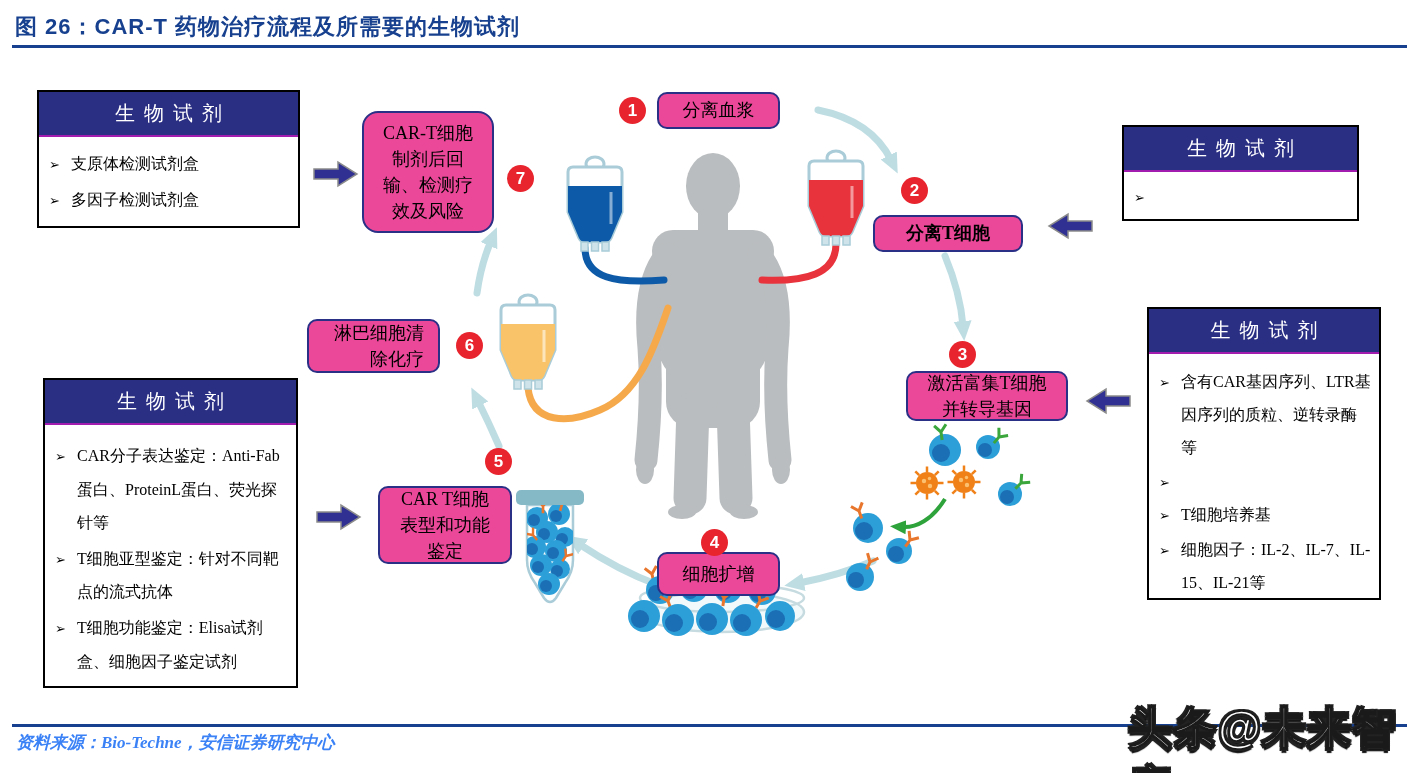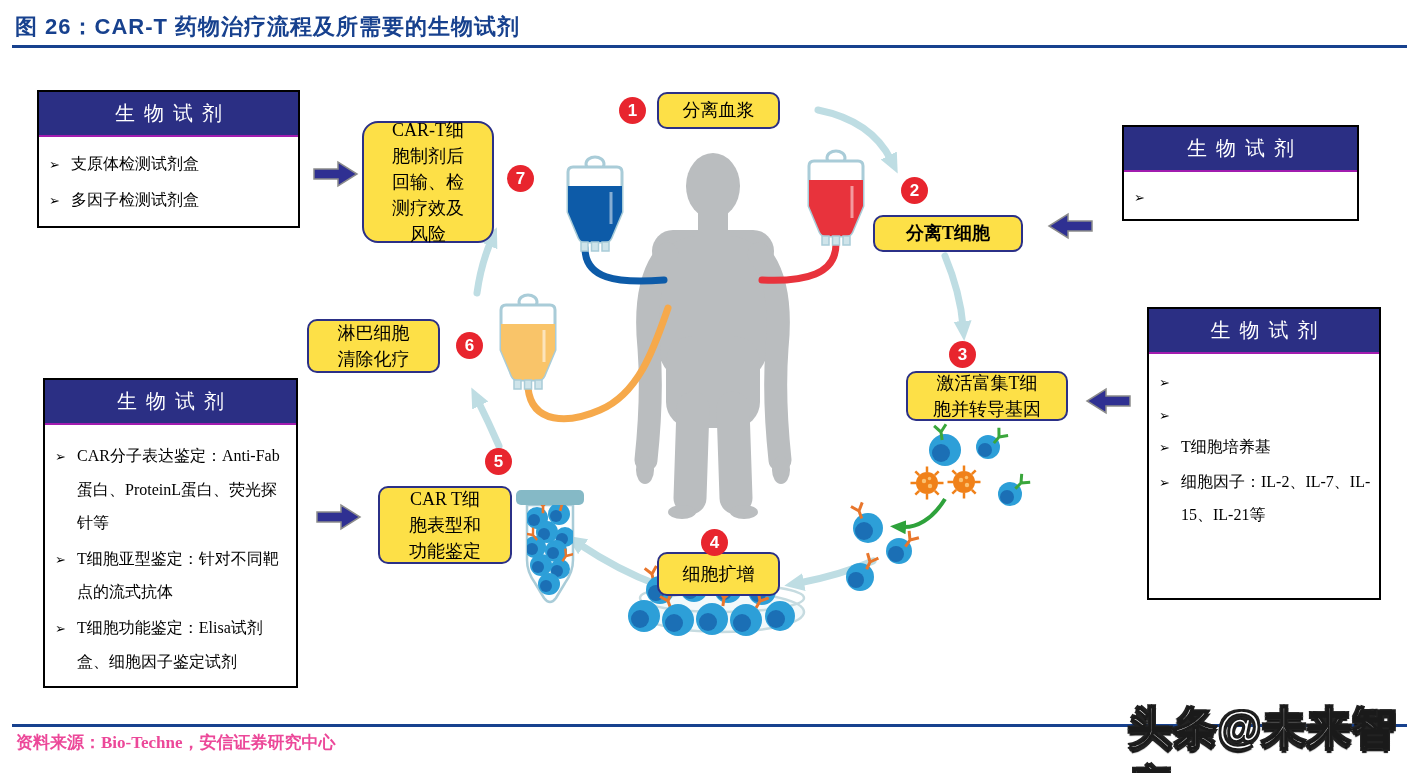--- a/index.html
+++ b/index.html
@@ -8,22 +8,22 @@
     position:relative; width:1419px; height:773px; background:#fff; overflow:hidden;
     font-family:"Liberation Serif", serif;
   }
   .page-title{
     position:absolute; left:15px; top:12px; font-family:"Liberation Sans",sans-serif;
     font-weight:bold; font-size:22px; color:#17418e; letter-spacing:1px; z-index:2;
   }
   .rule-top{ position:absolute; left:12px; right:12px; top:45px; height:3px; background:#17418e; z-index:2;}
   .rule-bottom{ position:absolute; left:12px; right:12px; top:724px; height:3px; background:#17418e; z-index:2;}
   .source-note{
-    position:absolute; left:16px; top:731px; font-weight:bold;
-    font-size:17px; color:#ec4899; z-index:2;
+    position:absolute; left:16px; top:731px; font-style:italic; font-weight:bold;
+    font-size:17px; color:#3b82f6; z-index:2;
   }
   .watermark{
     position:absolute; left:1128px; top:699px; z-index:5;
     font-family:"Liberation Sans",sans-serif; font-weight:bold; font-size:44px; letter-spacing:1px;
     color:#ffffff; -webkit-text-stroke:1.6px #1a1a1a;
     text-shadow:-2px -2px 0 #222, 2px -2px 0 #222, -2px 2px 0 #222, 2px 2px 0 #222, 0 4px 1px #111;
   }
   
   .rbox{ position:absolute; background:#fff; border:2px solid #000; z-index:2;}
   .rbox-header{
@@ -39,31 +39,31 @@
   #rbox-tr{ left:1122px; top:125px; width:237px; }
   #rbox-tr .item{ line-height:1.8; }
   #rbox-r{ left:1147px; top:307px; width:234px; height:293px; }
   #rbox-r .rbox-body{ padding:10px 8px 10px 10px; }
   #rbox-r .item{ line-height:2.05; }
   #rbox-bl{ left:43px; top:378px; width:255px; height:310px; }
   #rbox-bl .rbox-body{ padding:12px 10px; }
   #rbox-bl .item{ line-height:2.1; }
   
   .step-box{
-    position:absolute; background:#fde047; border:2px solid #2b3087; border-radius:10px;
+    position:absolute; background:#ec4899; border:2px solid #2b3087; border-radius:10px;
     display:flex; align-items:center; justify-content:center; text-align:center;
-    font-size:18px; color:#000; line-height:1.45; padding:2px 23px; z-index:2;
+    font-size:18px; color:#000; line-height:1.45; padding:2px 14px; z-index:2;
   }
   #step1{ left:657px; top:92px;  width:123px; height:37px; }
   #step2{ left:873px; top:215px; width:150px; height:37px;font-weight:bold; }
   #step3{ left:906px; top:371px; width:162px; height:50px; }
   #step4{ left:657px; top:552px; width:123px; height:44px; }
   #step5{ left:378px; top:486px; width:134px; height:78px; }
-  #step6{ left:307px; top:319px; width:133px; height:54px; }
-  #step7{ left:362px; top:121px; width:132px; height:122px; border-radius:16px; }
+  #step6{ left:307px; top:319px; width:133px; height:54px;text-align:right; }
+  #step7{ left:362px; top:111px; width:132px; height:122px; border-radius:16px; }
   
   .badge{
     position:absolute; width:27px; height:27px; border-radius:50%; background:#e8252e;
     color:#fff; font-family:"Liberation Sans",sans-serif; font-weight:bold; font-size:17px;
     display:flex; align-items:center; justify-content:center; z-index:3;
   }
   #b1{ left:619px; top:97px; }  #b2{ left:901px; top:177px; } #b3{ left:949px; top:341px; }
   #b4{ left:701px; top:529px; } #b5{ left:485px; top:448px; } #b6{ left:456px; top:332px; }
   #b7{ left:507px; top:165px; }
   .barrow{ position:absolute; z-index:2; }
@@ -272,20 +272,21 @@
         <span class="bullet">➢</span>
       </div>
     </div>
   </div>
 
   <div class="rbox" id="rbox-r">
     <div class="rbox-header">生物试剂</div>
     <div class="rbox-body">
       <div class="item">
         <span class="bullet">➢</span>
+        <span class="itxt">含有CAR基因序列、LTR基因序列的质粒、逆转录酶等</span>
       </div>
       <div class="item">
         <span class="bullet">➢</span>
       </div>
       <div class="item">
         <span class="bullet">➢</span>
         <span class="itxt">T细胞培养基</span>
       </div>
       <div class="item">
         <span class="bullet">➢</span>

